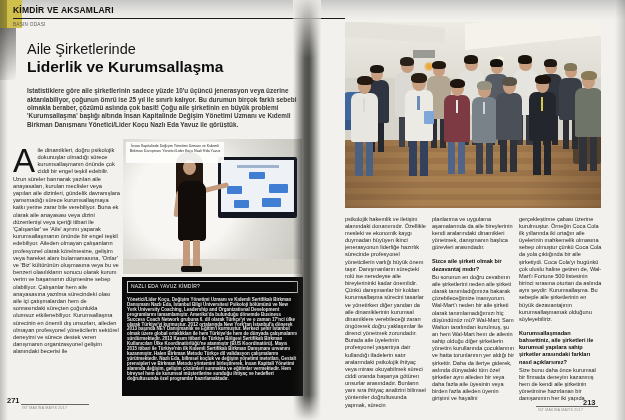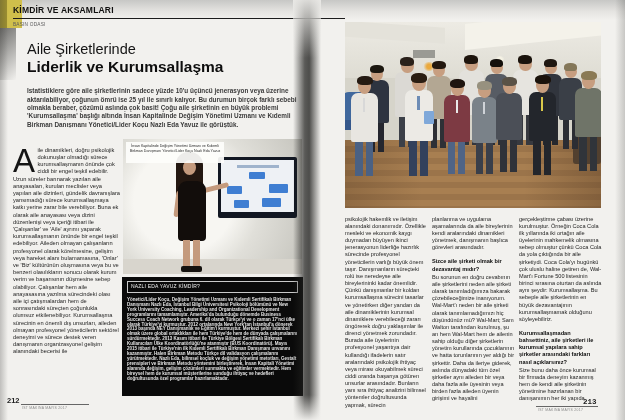--- a/index.html
+++ b/index.html
@@ -102,21 +102,21 @@
   #rcol2{left:432px;width:83px;}
   #rcol3{left:519px;width:84px;}
   .rcol .s50{width:166px;font-size:11.2px;line-height:14.3px;color:#1d1d1d;}
   .rcol p{margin:0 0 14px 0;}
   .rcol .q{font-weight:700;color:#0d0d0d;margin:0 0 2px 0;}
   
   .pgnum{font-size:7.5px;font-weight:600;color:#222;}
   #pg-left-num{left:7px;top:396px;}
   #pg-left-rule{left:21px;top:404px;width:68px;height:1px;background:#666;}
   #pg-left-mag{left:22px;top:406px;width:70px;height:6px;}
-  #pg-right-num{left:583px;top:398px;font-family:Liberation Mono, monospace;}
+  #pg-right-num{left:583px;top:398px;}
   #pg-right-rule{left:536px;top:406px;width:62px;height:1px;background:#666;}
   #pg-right-mag{left:538px;top:408px;width:62px;height:6px;}
   .mag .s50{width:140px;font-size:6.8px;color:#8a8a8a;letter-spacing:.6px;}
 </style>
 </head>
 <body>
 
 <div id="spread">
 
   <div class="abs" id="top-band"></div>
@@ -325,21 +325,21 @@
       <p class="q">Kurumsallaşmadan bahsettiniz, aile şirketleri ile kurumsal yapılara sahip şirketler arasındaki farkları nasıl açıklarsınız?</p>
       <p>Size bunu daha önce kurumsal bir firmada deneyim kazanmış hem de kendi aile şirketinin yönetimine hazırlanan bir danışanımın her iki yapıda</p>
     </div>
   </div>
 
   <div class="abs" id="spine"></div>
   <div class="abs" id="spine-top"></div>
   <div class="abs" id="spine-bot"></div>
   <div class="abs" id="right-edge"></div>
 
-  <div class="abs pgnum" id="pg-left-num">212</div>
+  <div class="abs pgnum" id="pg-left-num">271</div>
   <div class="abs" id="pg-left-rule"></div>
   <div class="abs clip mag" id="pg-left-mag">
       <div class="s50">İST MAKİNA MAYIS 2017</div>
     </div>
   <div class="abs pgnum" id="pg-right-num">213</div>
   <div class="abs" id="pg-right-rule"></div>
   <div class="abs clip mag" id="pg-right-mag">
       <div class="s50">İST MAKİNA MAYIS 2017</div>
     </div>
 

